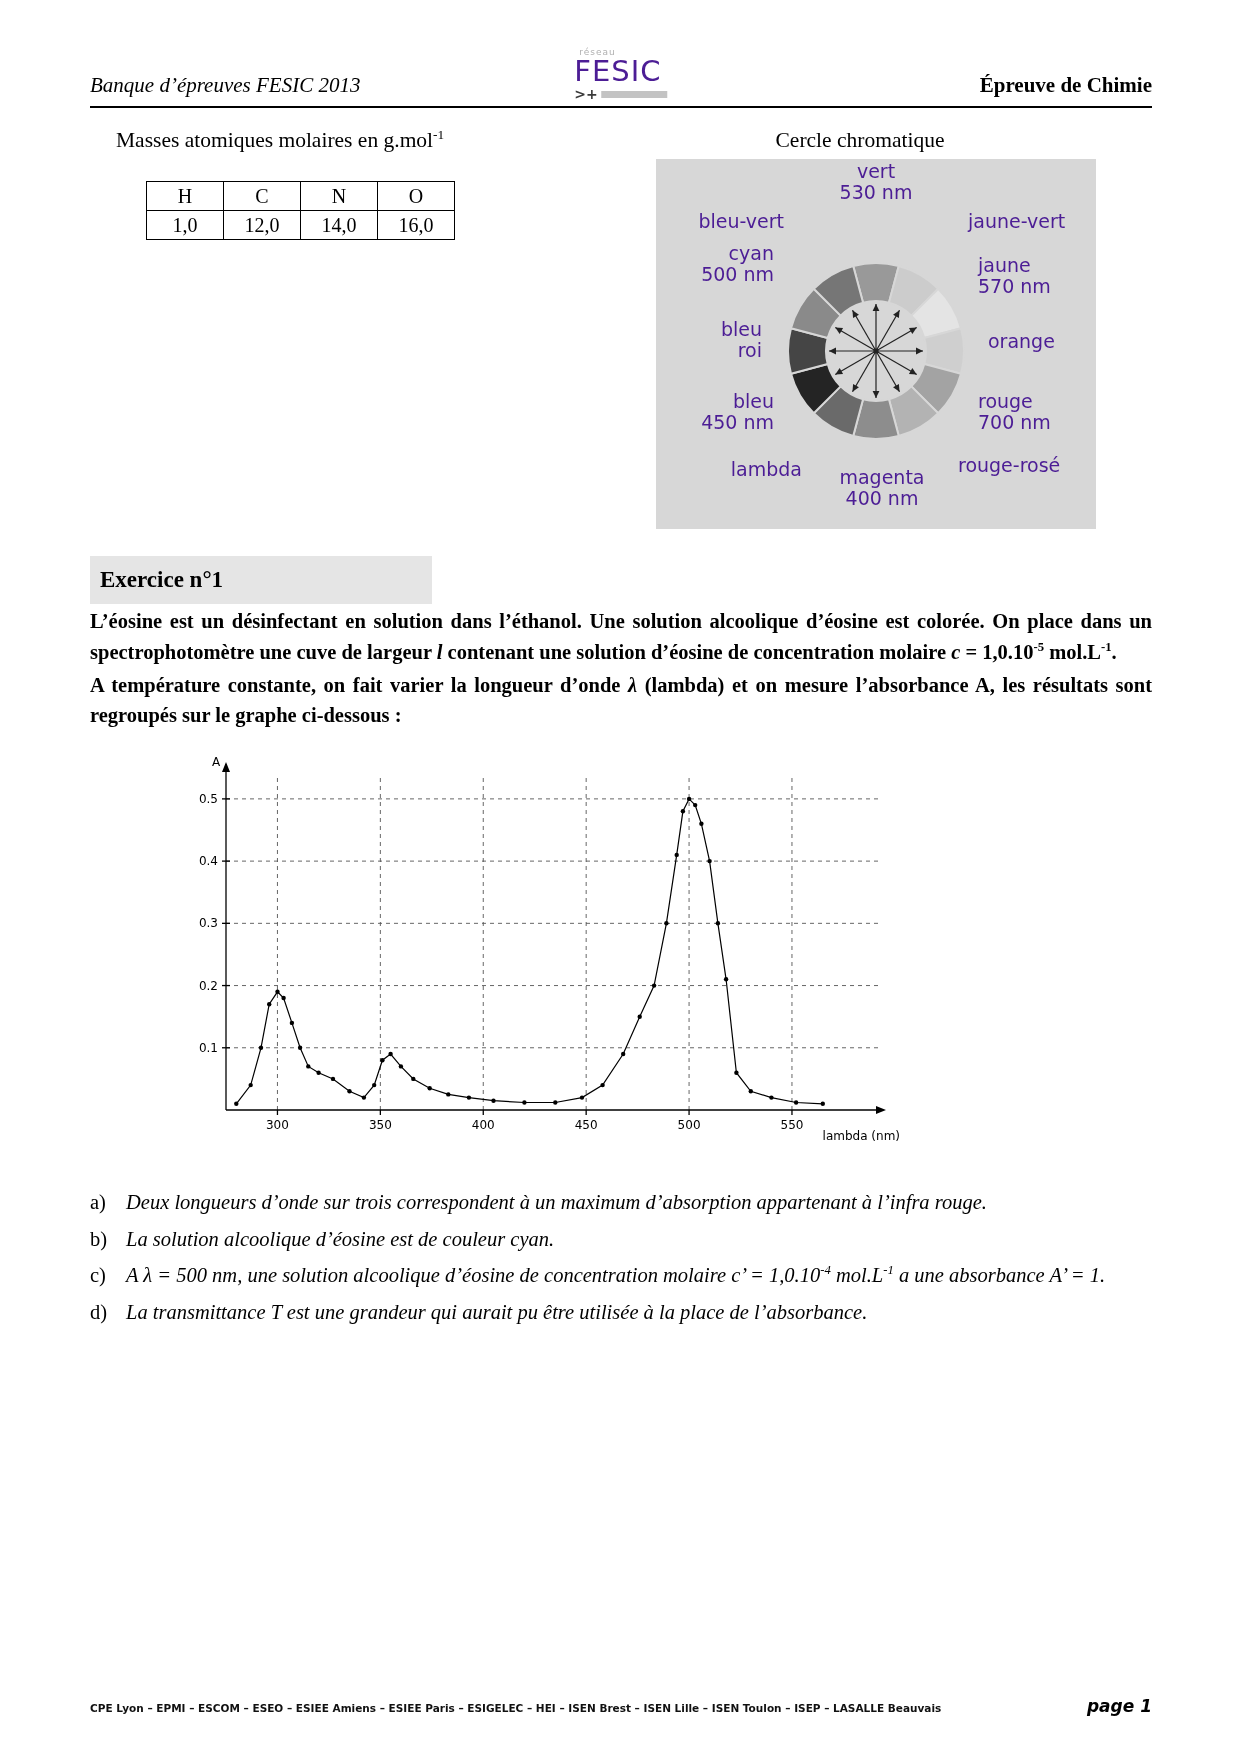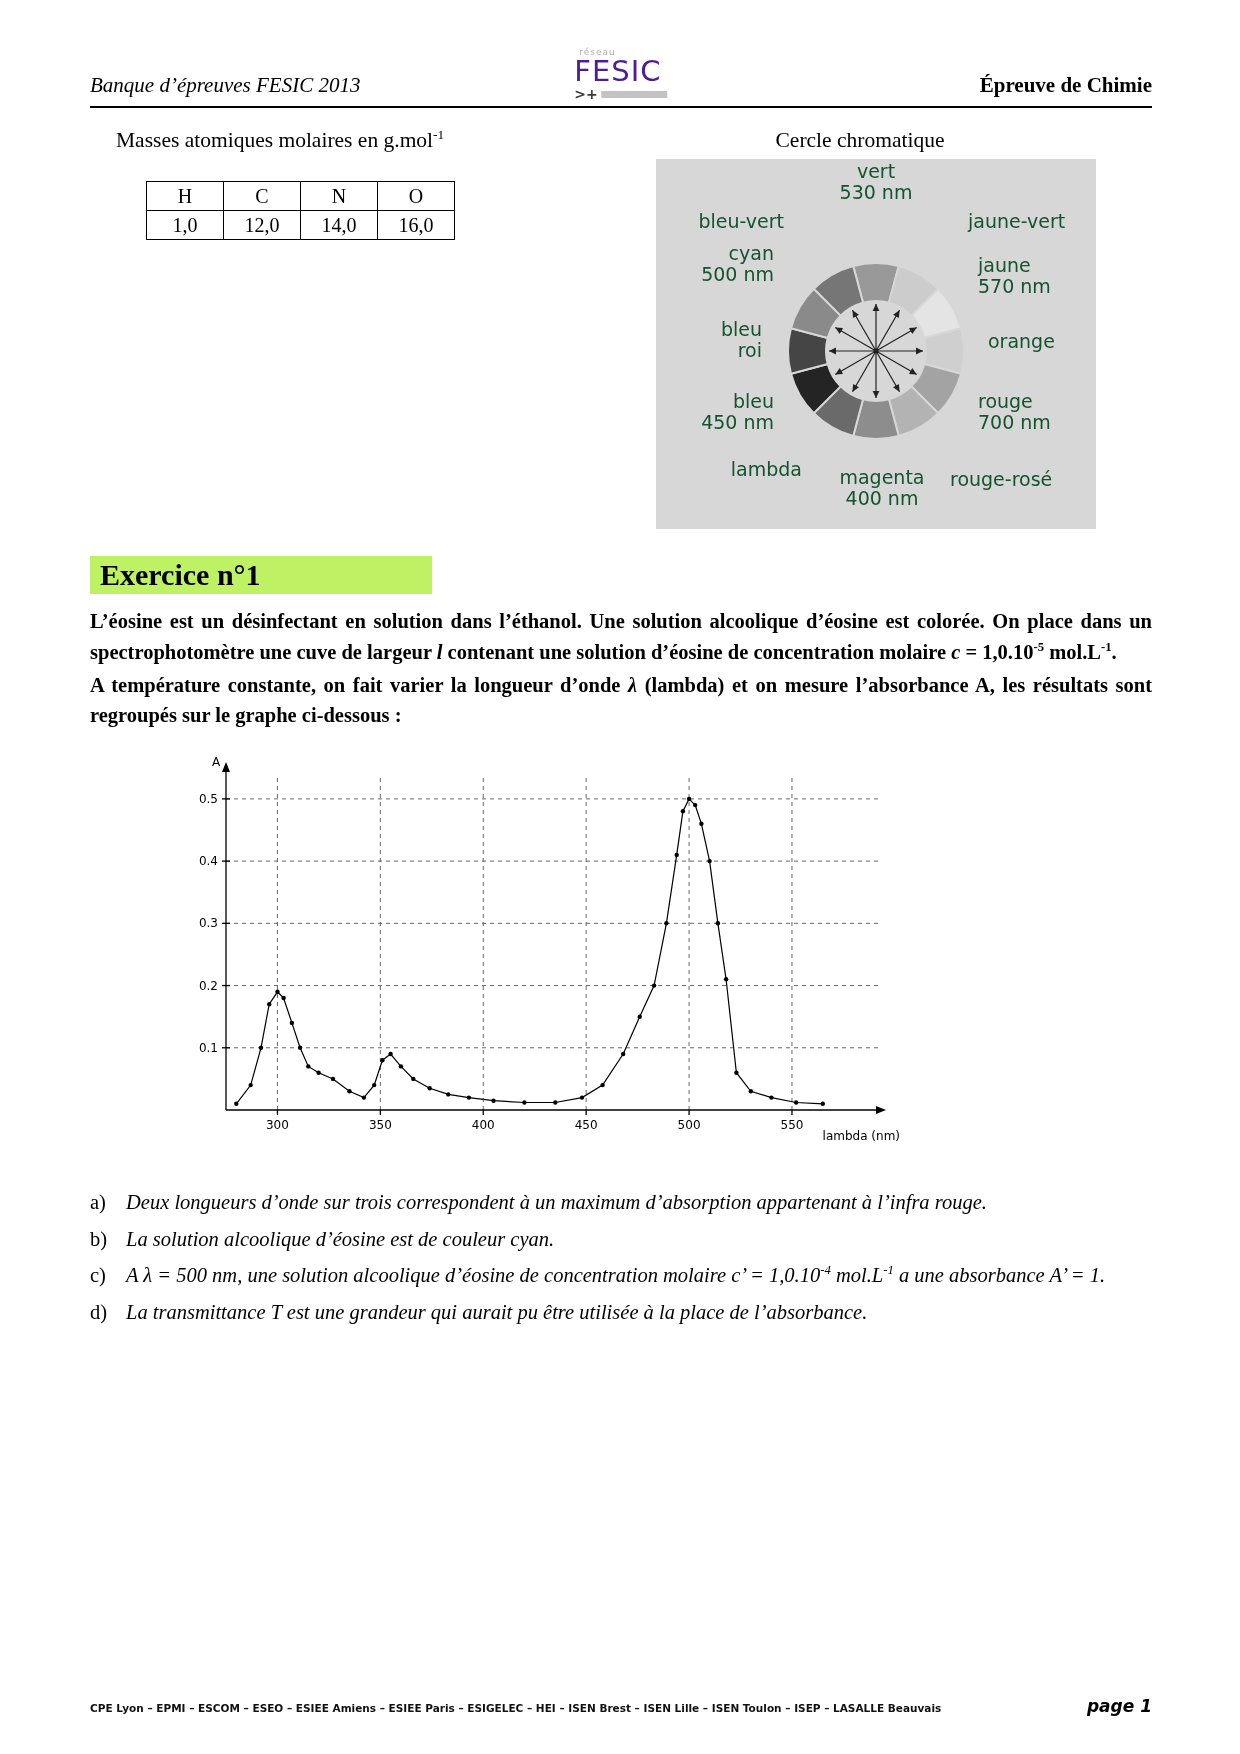--- a/index.html
+++ b/index.html
@@ -23,38 +23,38 @@
   .masses{margin-left:26px;}
   .masses-title{font-size:21.5px;}
   .masses table{border-collapse:collapse;margin-top:28px;margin-left:30px;}
   .masses th,.masses td{border:1.6px solid #000;width:68px;height:26px;text-align:center;
         font-size:20px;font-weight:normal;padding:1px 4px;}
 
   .wheel-col{width:408px;margin-right:86px;}
   .wheel-title{font-size:21.5px;text-align:center;margin:0 0 6px 0;}
   .wheel-fig{position:relative;width:440px;height:370px;background:#d7d7d7;}
   .wheel-fig svg{position:absolute;left:0;top:0;}
-  .wlabel{position:absolute;font-family:"DejaVu Sans",sans-serif;font-size:19px;color:#14532d;line-height:1.12;}
+  .wlabel{position:absolute;font-family:"DejaVu Sans",sans-serif;font-size:19px;color:#4c1d95;line-height:1.12;}
   .wlabel span{display:block;}
   .lw-vert{left:0;right:0;top:2px;text-align:center;}
   .lw-bleu-vert{left:0;top:52px;width:128px;text-align:right;}
   .lw-jaune-vert{left:312px;top:52px;}
   .lw-cyan{left:0;top:84px;width:118px;text-align:right;}
   .lw-jaune{left:322px;top:96px;}
   .lw-bleu-roi{left:0;top:160px;width:106px;text-align:right;}
   .lw-orange{left:332px;top:172px;}
   .lw-bleu{left:0;top:232px;width:118px;text-align:right;}
   .lw-rouge{left:322px;top:232px;}
   .lw-violet{left:36px;top:300px;width:110px;text-align:right;}
-  .lw-rouge-rose{left:294px;top:296px;margin-top:14px;}
+  .lw-rouge-rose{left:302px;top:296px;}
   .lw-magenta{left:0;right:0;top:308px;text-align:center;margin-left:12px;}
 
   
-  .exercise-bar{position:absolute;top:556px;left:90px;width:322px;background:#bef264;
-        font-weight:bold;font-size:30px;padding:2px 10px;}
+  .exercise-bar{position:absolute;top:556px;left:90px;width:322px;background:#e5e5e5;
+        font-weight:bold;font-size:23px;padding:11px 10px;}
   .bodytext{position:absolute;top:606px;left:90px;right:88px;font-size:20.5px;
         line-height:1.5;text-align:justify;font-weight:bold;}
   .bodytext p{margin:0 0 2px 0;}
   sup{font-size:0.62em;line-height:0;vertical-align:super;}
 
   
   .chart-wrap{position:absolute;top:748px;left:160px;}
   .grid{stroke:#555;stroke-width:0.9;stroke-dasharray:4 4;fill:none;}
   .axis{stroke:#000;stroke-width:1.3;}
   .curve{fill:none;stroke:#000;stroke-width:1.2;}

